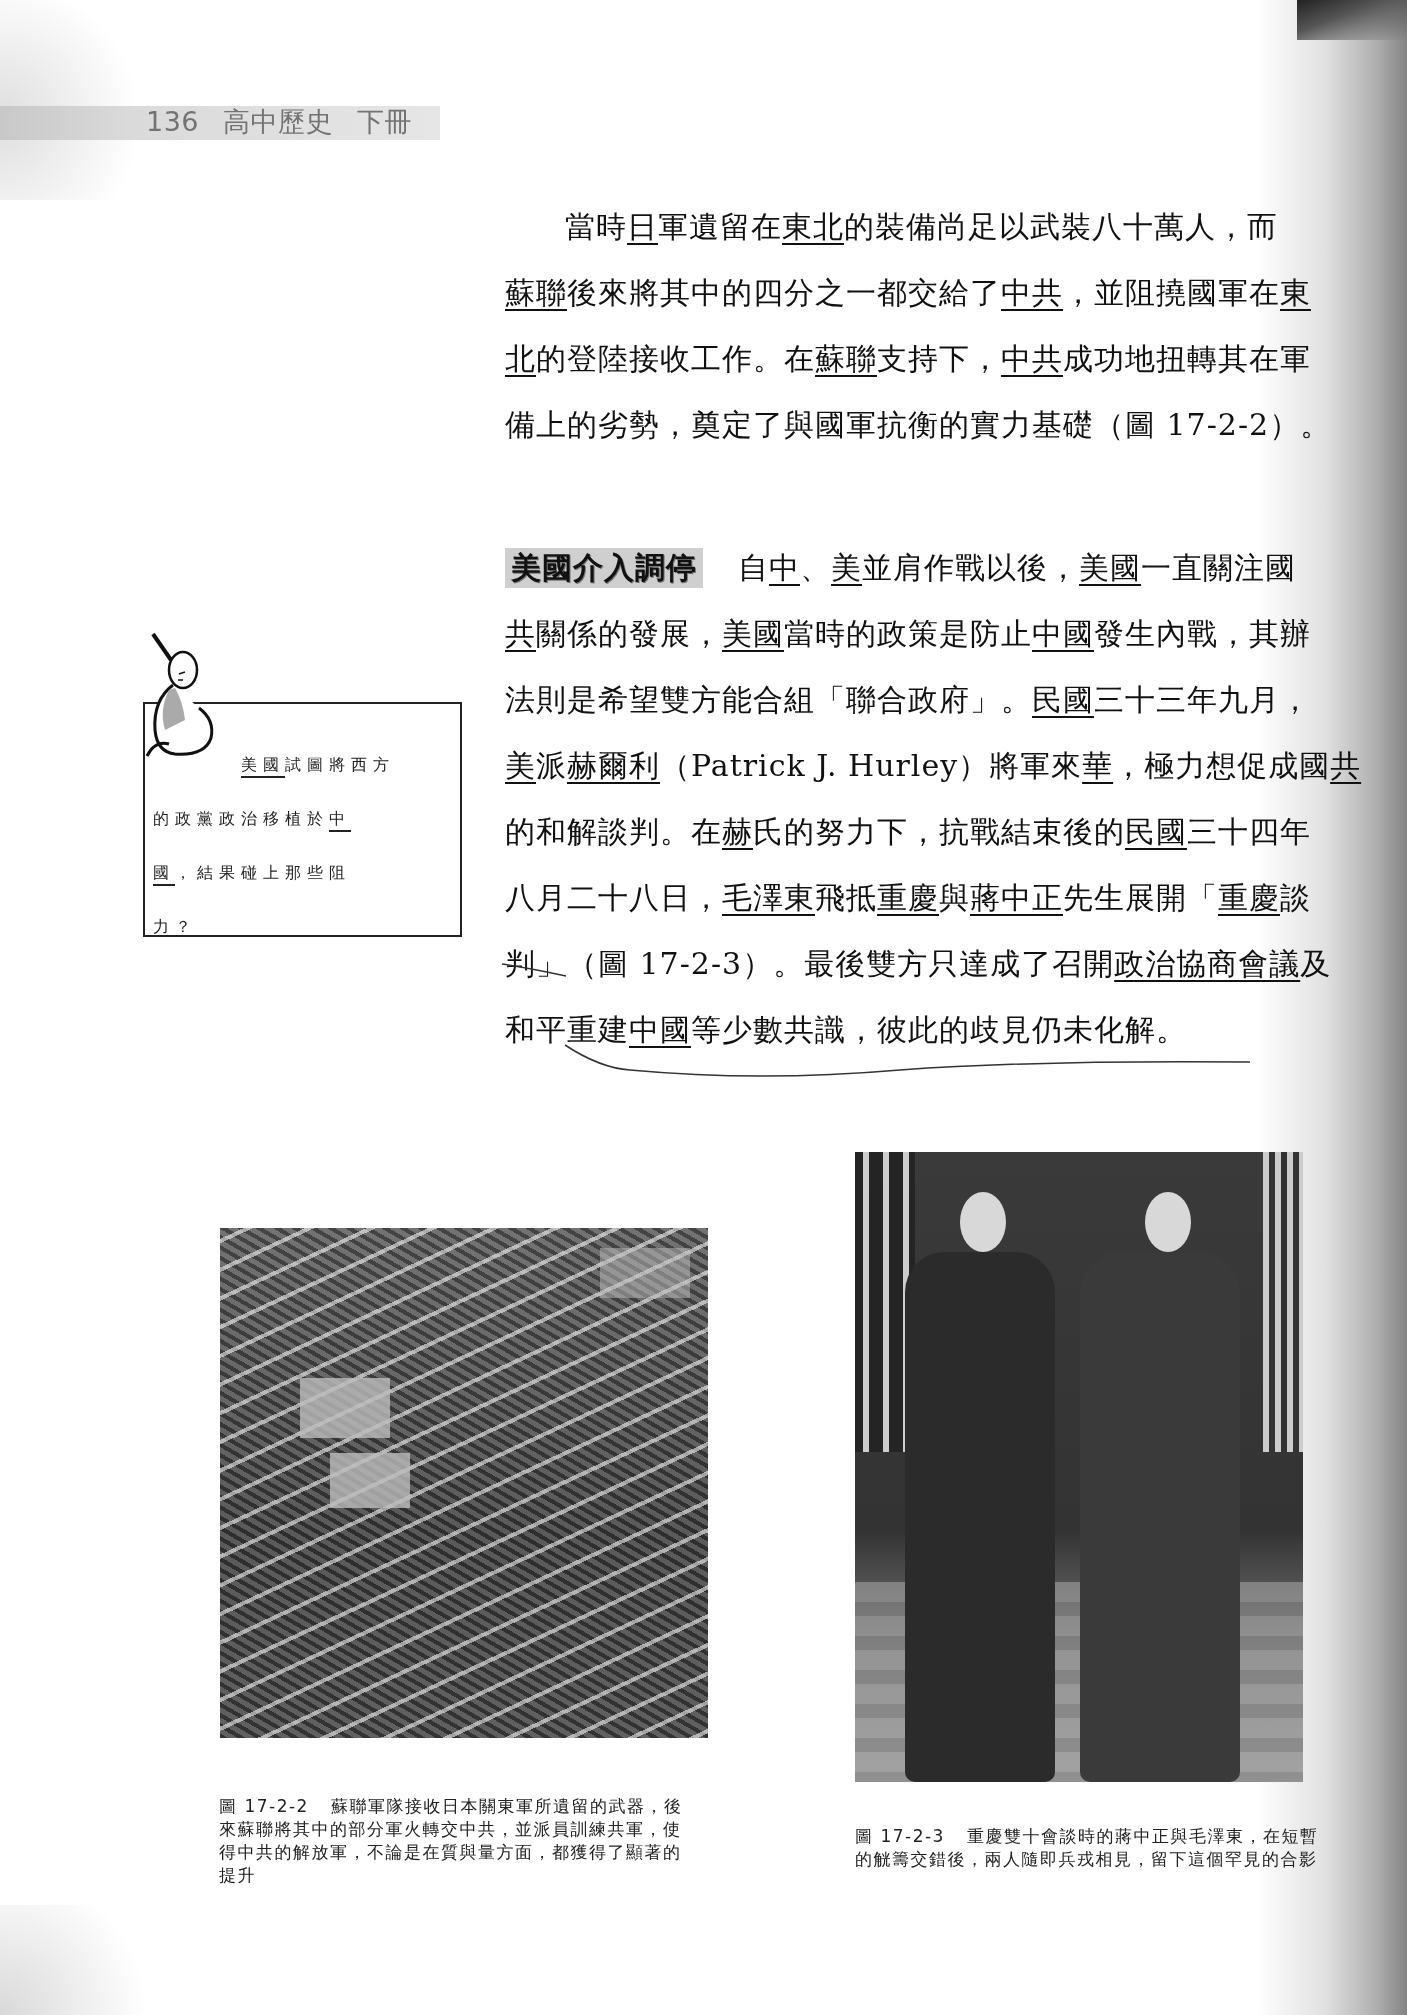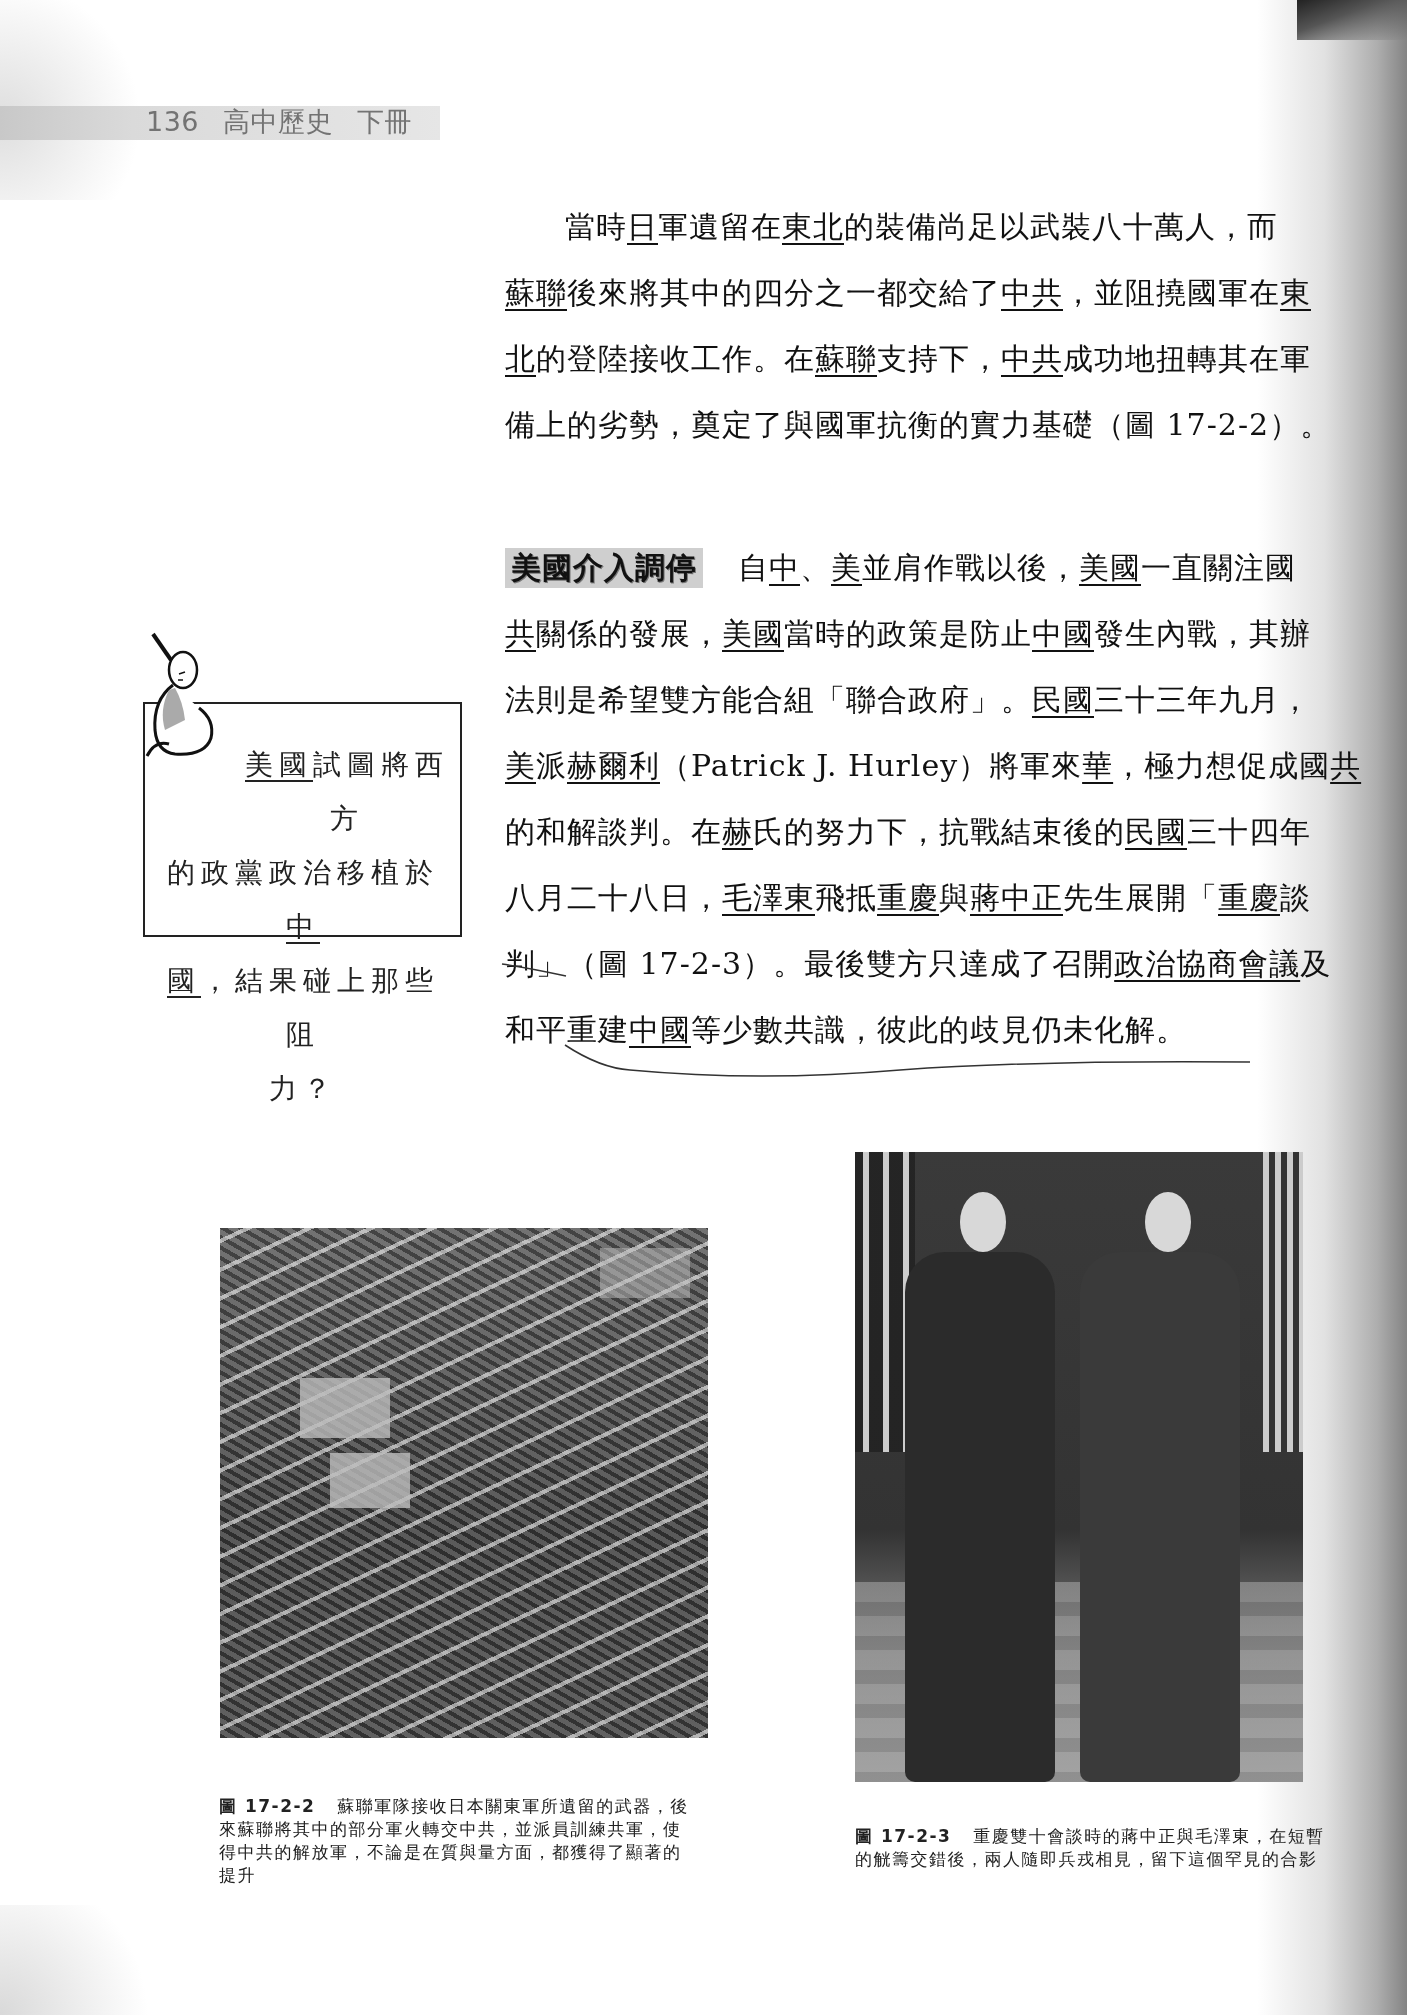--- a/index.html
+++ b/index.html
@@ -63,21 +63,21 @@
   }
 
   
   .question-box {
     position: absolute; left: 143px; top: 702px; width: 319px; height: 235px;
     border: 2px solid #222; background: #fff;
     box-sizing: border-box;
   }
   .question-text {
     position: absolute; left: 8px; top: 34px; width: 300px;
-    font-size: 28px; line-height: 54px; letter-spacing: 6px; color: #222; text-align: center;
+    font-size: 16px; line-height: 54px; letter-spacing: 6px; color: #222;
   }
   .question-text .first { padding-left: 88px; }
   .sage-figure {
     position: absolute; left: 145px; top: 630px; width: 80px; height: 130px;
   }
 
   
   .fig-222 {
     position: absolute; left: 220px; top: 1228px; width: 488px; height: 510px;
     background:
@@ -93,21 +93,21 @@
   .fig-223 .pillar-l { position: absolute; left: 0; top: 0; width: 60px; height: 300px; background: repeating-linear-gradient(to right, #222 0 8px, #ddd 8px 14px, #222 14px 20px); opacity: 0.9; }
   .fig-223 .pillar-r { position: absolute; right: 0; top: 0; width: 40px; height: 300px; background: repeating-linear-gradient(to right, #ccc 0 6px, #333 6px 12px); }
   .fig-223 .person { position: absolute; background: #2b2b2b; border-radius: 40px 40px 10px 10px; }
   .fig-223 .face { position: absolute; width: 46px; height: 60px; border-radius: 50%; background: #d8d8d8; }
   .fig-223 .floor { position: absolute; left: 0; bottom: 0; width: 100%; height: 200px; background: repeating-linear-gradient(to bottom, #aaa 0 20px, #888 20px 34px); opacity: 0.55; }
 
   .caption {
     position: absolute; font-family: "DejaVu Sans", "Liberation Sans", sans-serif;
     font-size: 17px; line-height: 23px; color: #222; letter-spacing: 1.5px;
   }
-  .caption .figno { margin-right: 22px; font-weight: bold; }
+  .caption .figno { margin-right: 22px; }
   .cap-222 { left: 219px; top: 1795px; width: 480px; }
   .cap-223 { left: 855px; top: 1825px; width: 480px; }
 </style>
 </head>
 <body>
 
 <div class="corner-dots-tl"></div>
 <div class="corner-dots-bl"></div>
 <div class="edge-shade"></div>
 <div class="edge-corner"></div>

